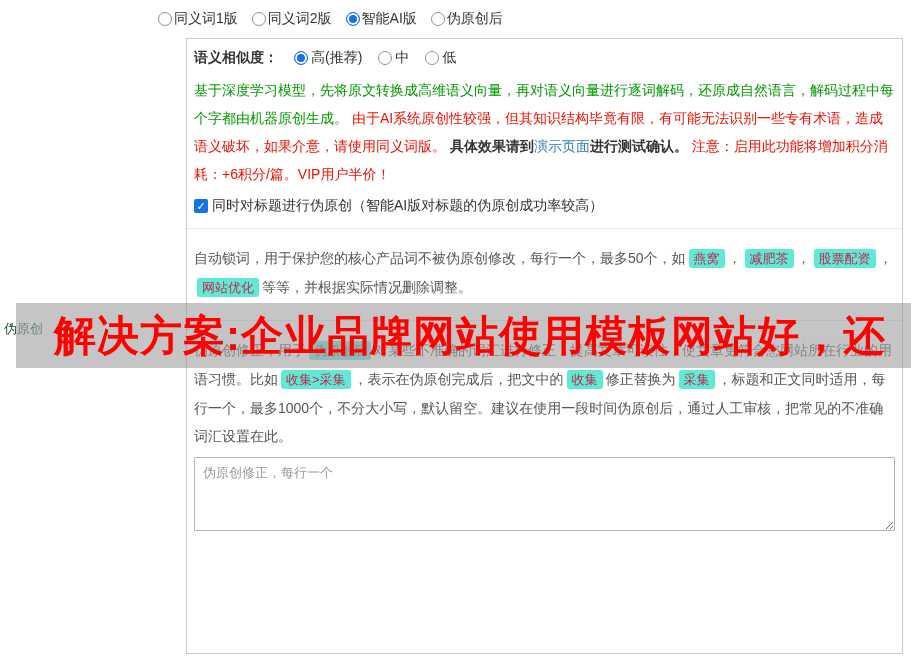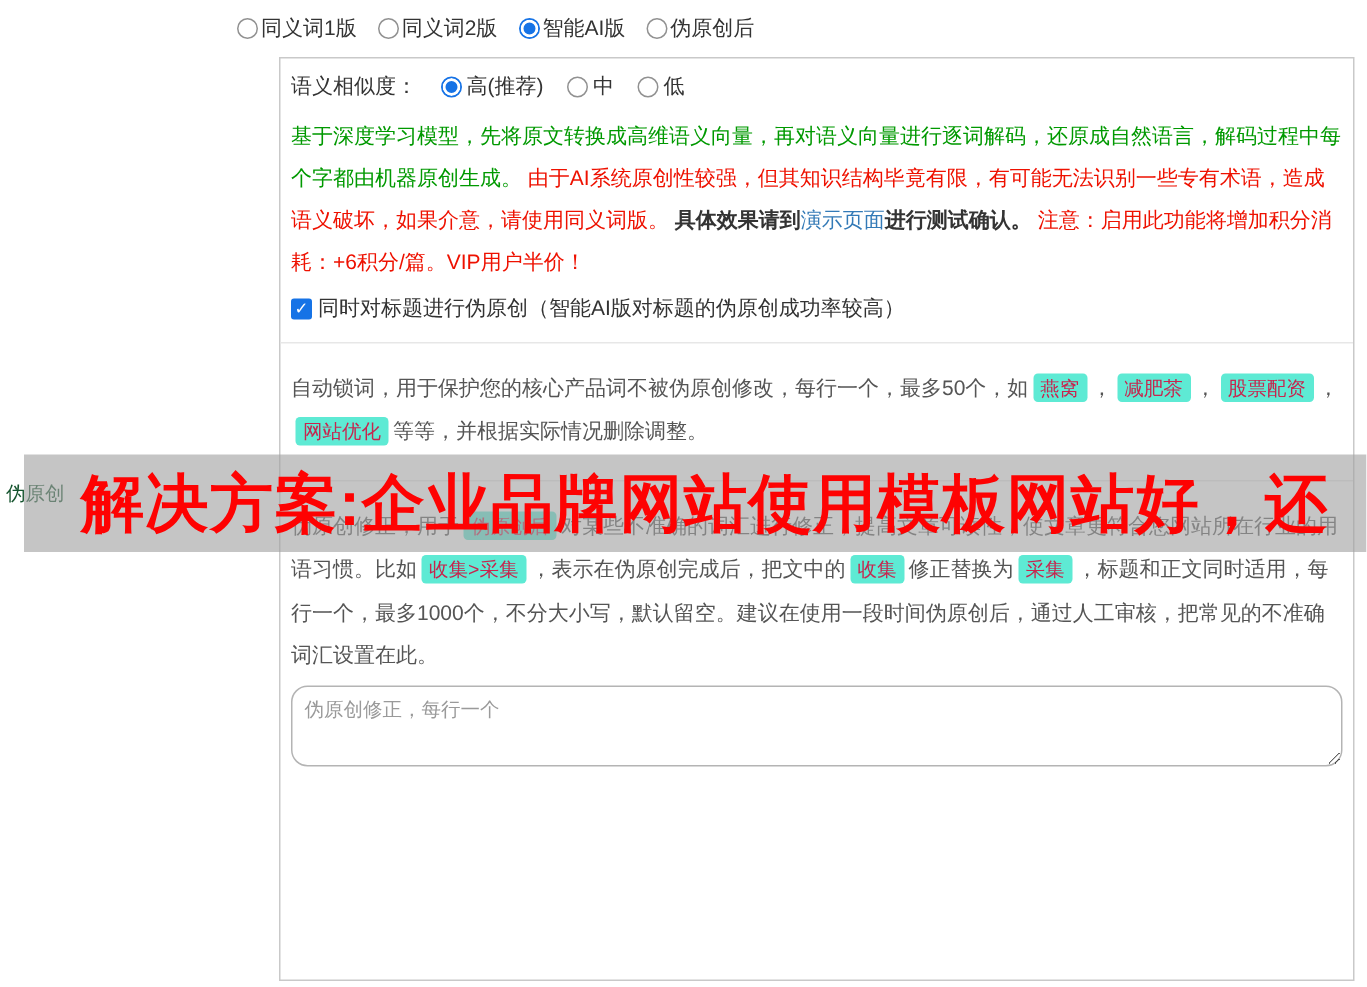--- a/index.html
+++ b/index.html
@@ -14,42 +14,42 @@
   .radio{display:inline-block;width:14px;height:14px;border:1px solid #919191;border-radius:50%;background:#fff;box-sizing:border-box;position:relative;flex:none;}
   .radio.sel{border-color:#1673e6;background:#1673e6;box-shadow:inset 0 0 0 2px #fff;}
 
   
   .checkbox{display:inline-block;width:14px;height:14px;border-radius:2px;background:#1673e6;color:#fff;font-size:11px;line-height:14px;text-align:center;flex:none;}
 
   
   .panel{position:absolute;left:186px;top:38px;width:717px;height:616px;border:1px solid #c9c9c9;box-sizing:border-box;padding:8px 7px;background:#fff;}
   .opt-row{display:flex;align-items:center;gap:16px;height:20px;margin-top:1px;font-size:14px;color:#333;}
   .opt-row + .opt-row{margin-top:12px;}
-  .opt-label{color:#333;}
+  .opt-label{color:#333;font-weight:bold;}
   .opt-row .radio-item{gap:3px;text-align:right;}
 
   .desc{margin:8px 0 0 0;font-size:14px;line-height:28px;color:#333;}
   .desc.gray{color:#555;margin-top:15px;}
   .txt-green{color:#009900;}
   .txt-red{color:#ee1100;}
   .txt-plain{color:#333;font-weight:bold;}
   .link{color:#337ab7;text-decoration:none;cursor:pointer;}
   .code{color:#c7254e;background:#5eead4;padding:2px 5px;border-radius:3px;margin:0 3px;font-size:13px;}
 
   .check-row{display:flex;align-items:center;gap:4px;margin-top:8px;height:20px;font-size:14px;color:#333;}
 
   .divider{border:none;border-top:1px solid #e7e7e7;margin:12px -7px 0 -7px;}
   .divider.d2{margin-top:18px;}
 
   textarea{display:block;width:100%;box-sizing:border-box;border:1px solid #b4b4b4;border-radius:1px;
     font-family:"Liberation Sans","DejaVu Sans",sans-serif;font-size:13px;color:#555;padding:6px 8px;
     margin-top:3px;resize:both;outline:none;}
   textarea::placeholder{color:#9a9a9a;}
   .ta1{height:76px;}
-  .ta2{height:54px;margin-top:7px;border-radius:11px;}
+  .ta2{height:74px;margin-top:7px;}
 
   
   .side-label{position:absolute;left:4px;top:320px;font-size:13px;color:#14532d;z-index:1;}
 
   
   .overlay{position:absolute;left:16px;top:303px;width:911px;height:65px;background:rgba(162,162,162,0.62);
     z-index:10;display:flex;align-items:center;padding-left:38px;box-sizing:border-box;overflow:hidden;pointer-events:none;}
   .overlay-text{font-size:42px;font-weight:700;color:#fe0202;white-space:nowrap;letter-spacing:1px;
     font-family:"Liberation Sans","DejaVu Sans",sans-serif;}
 </style>

